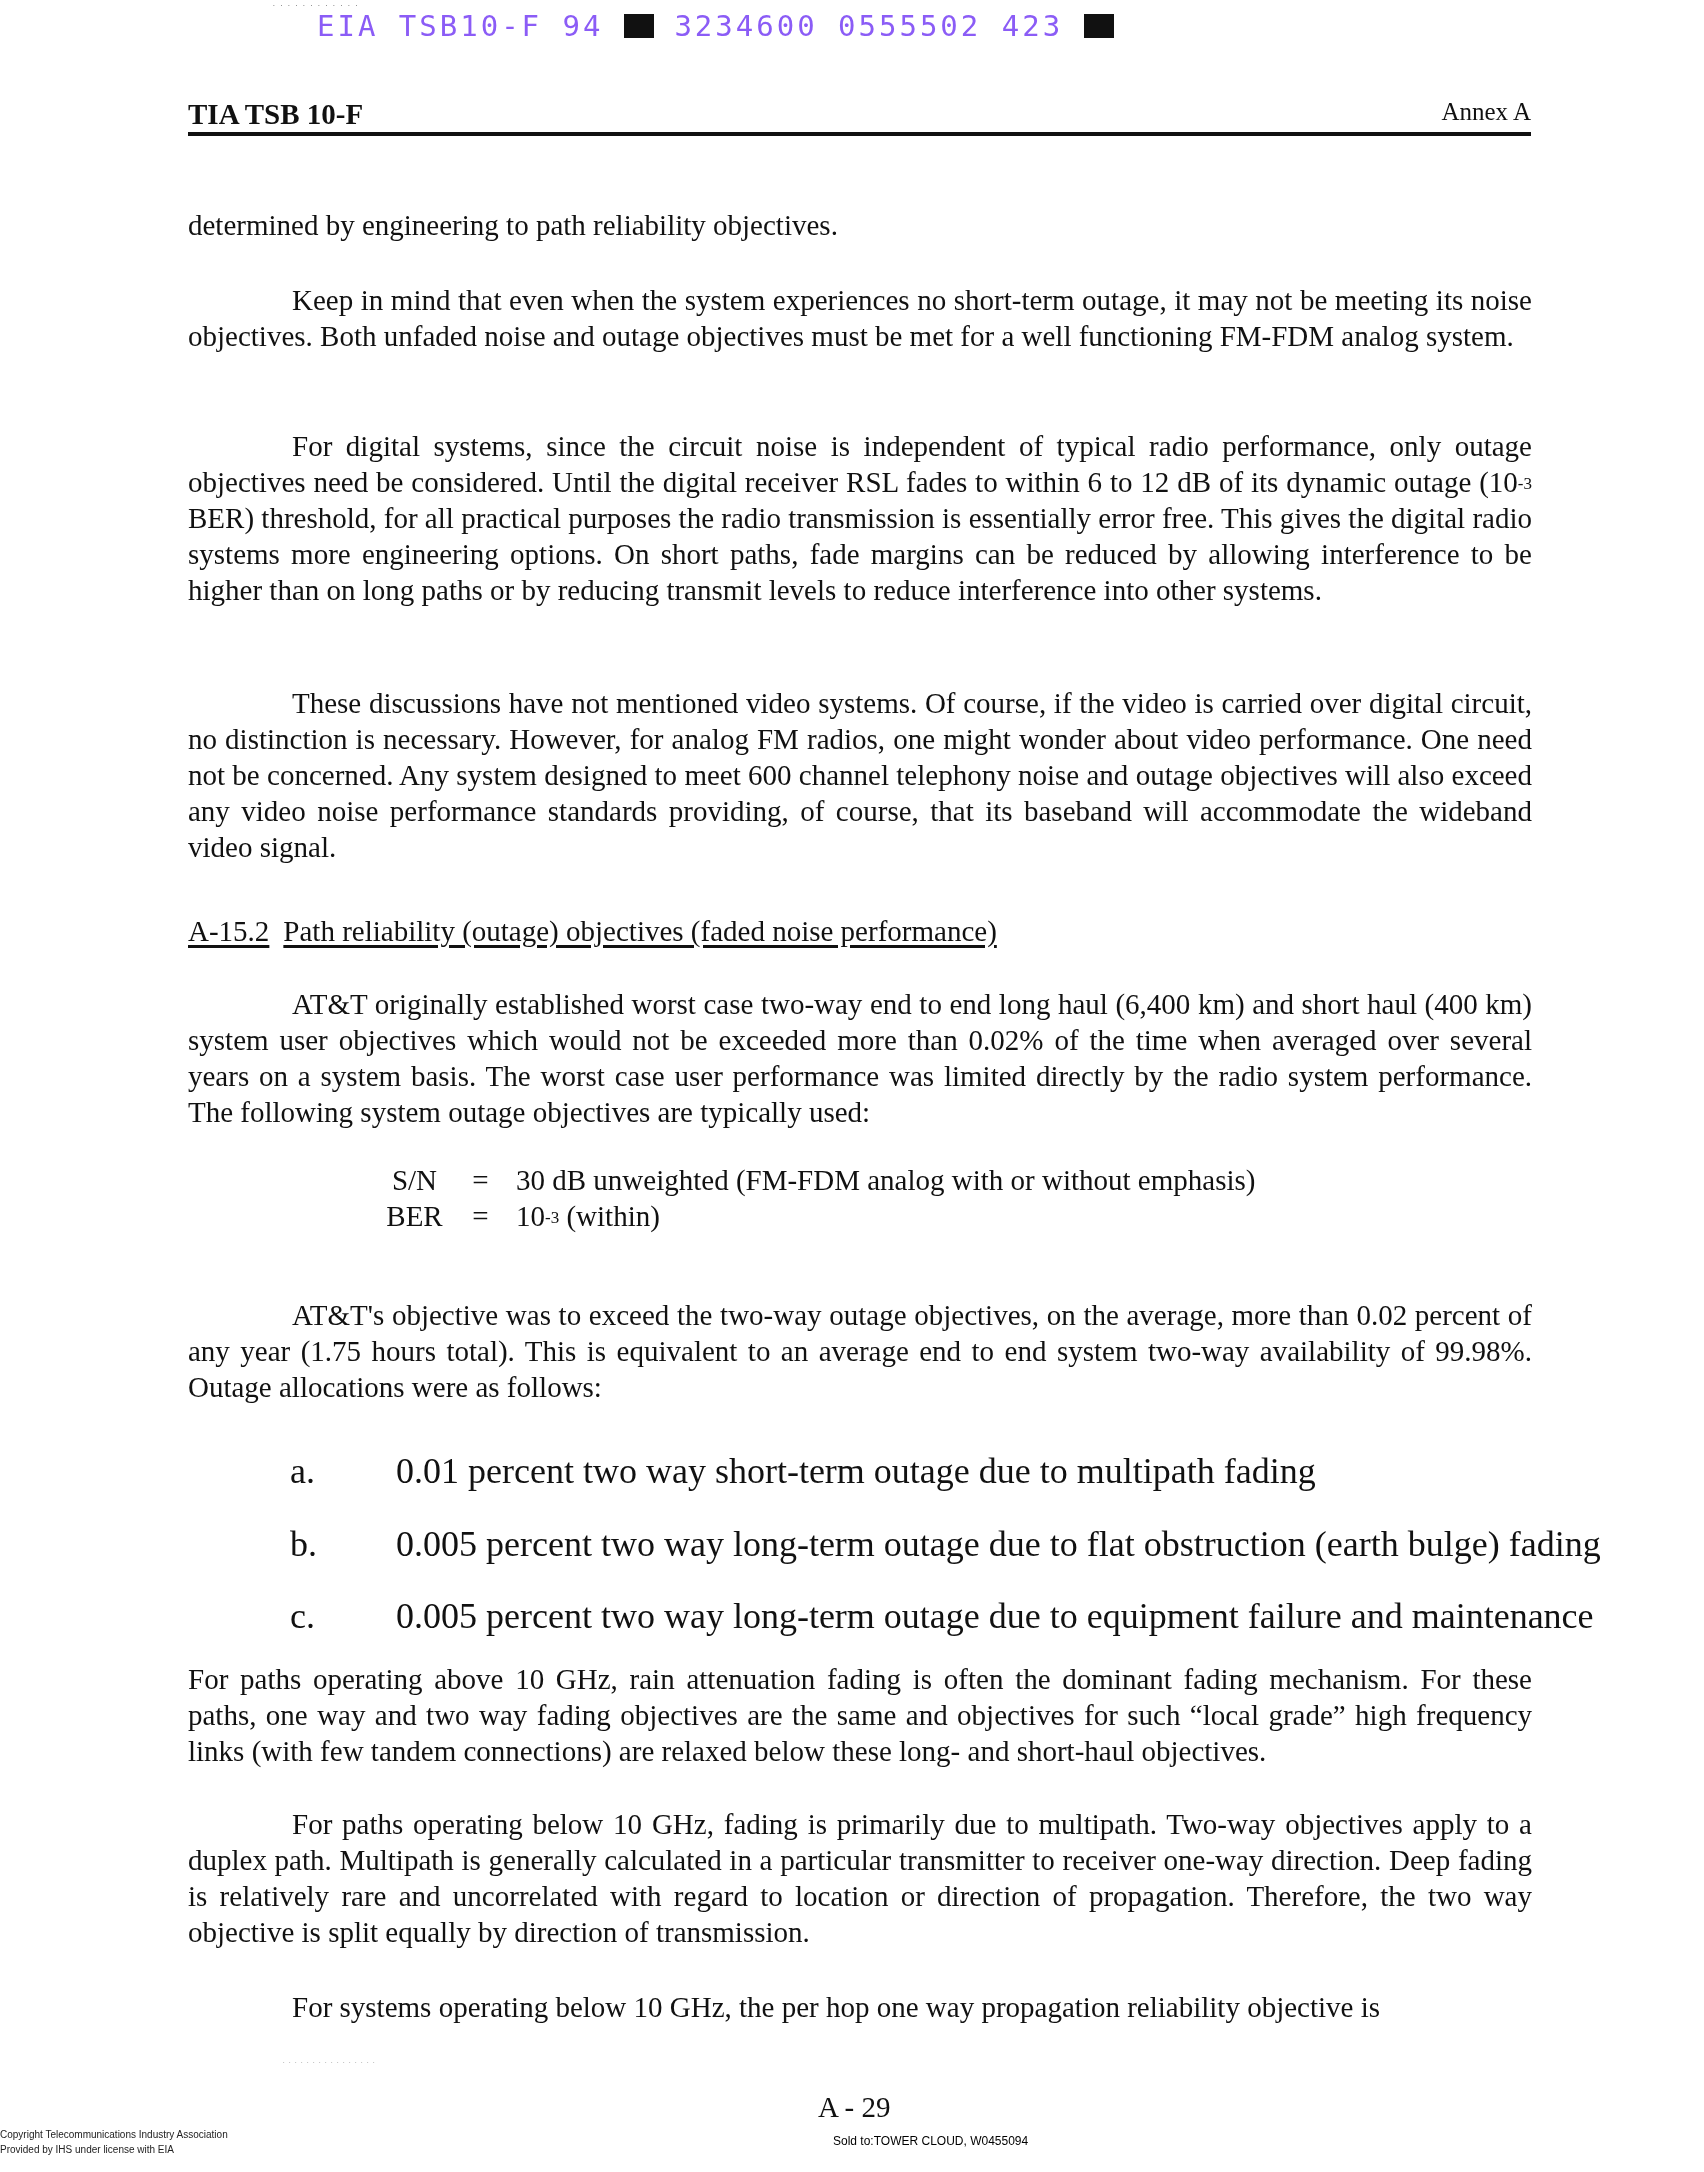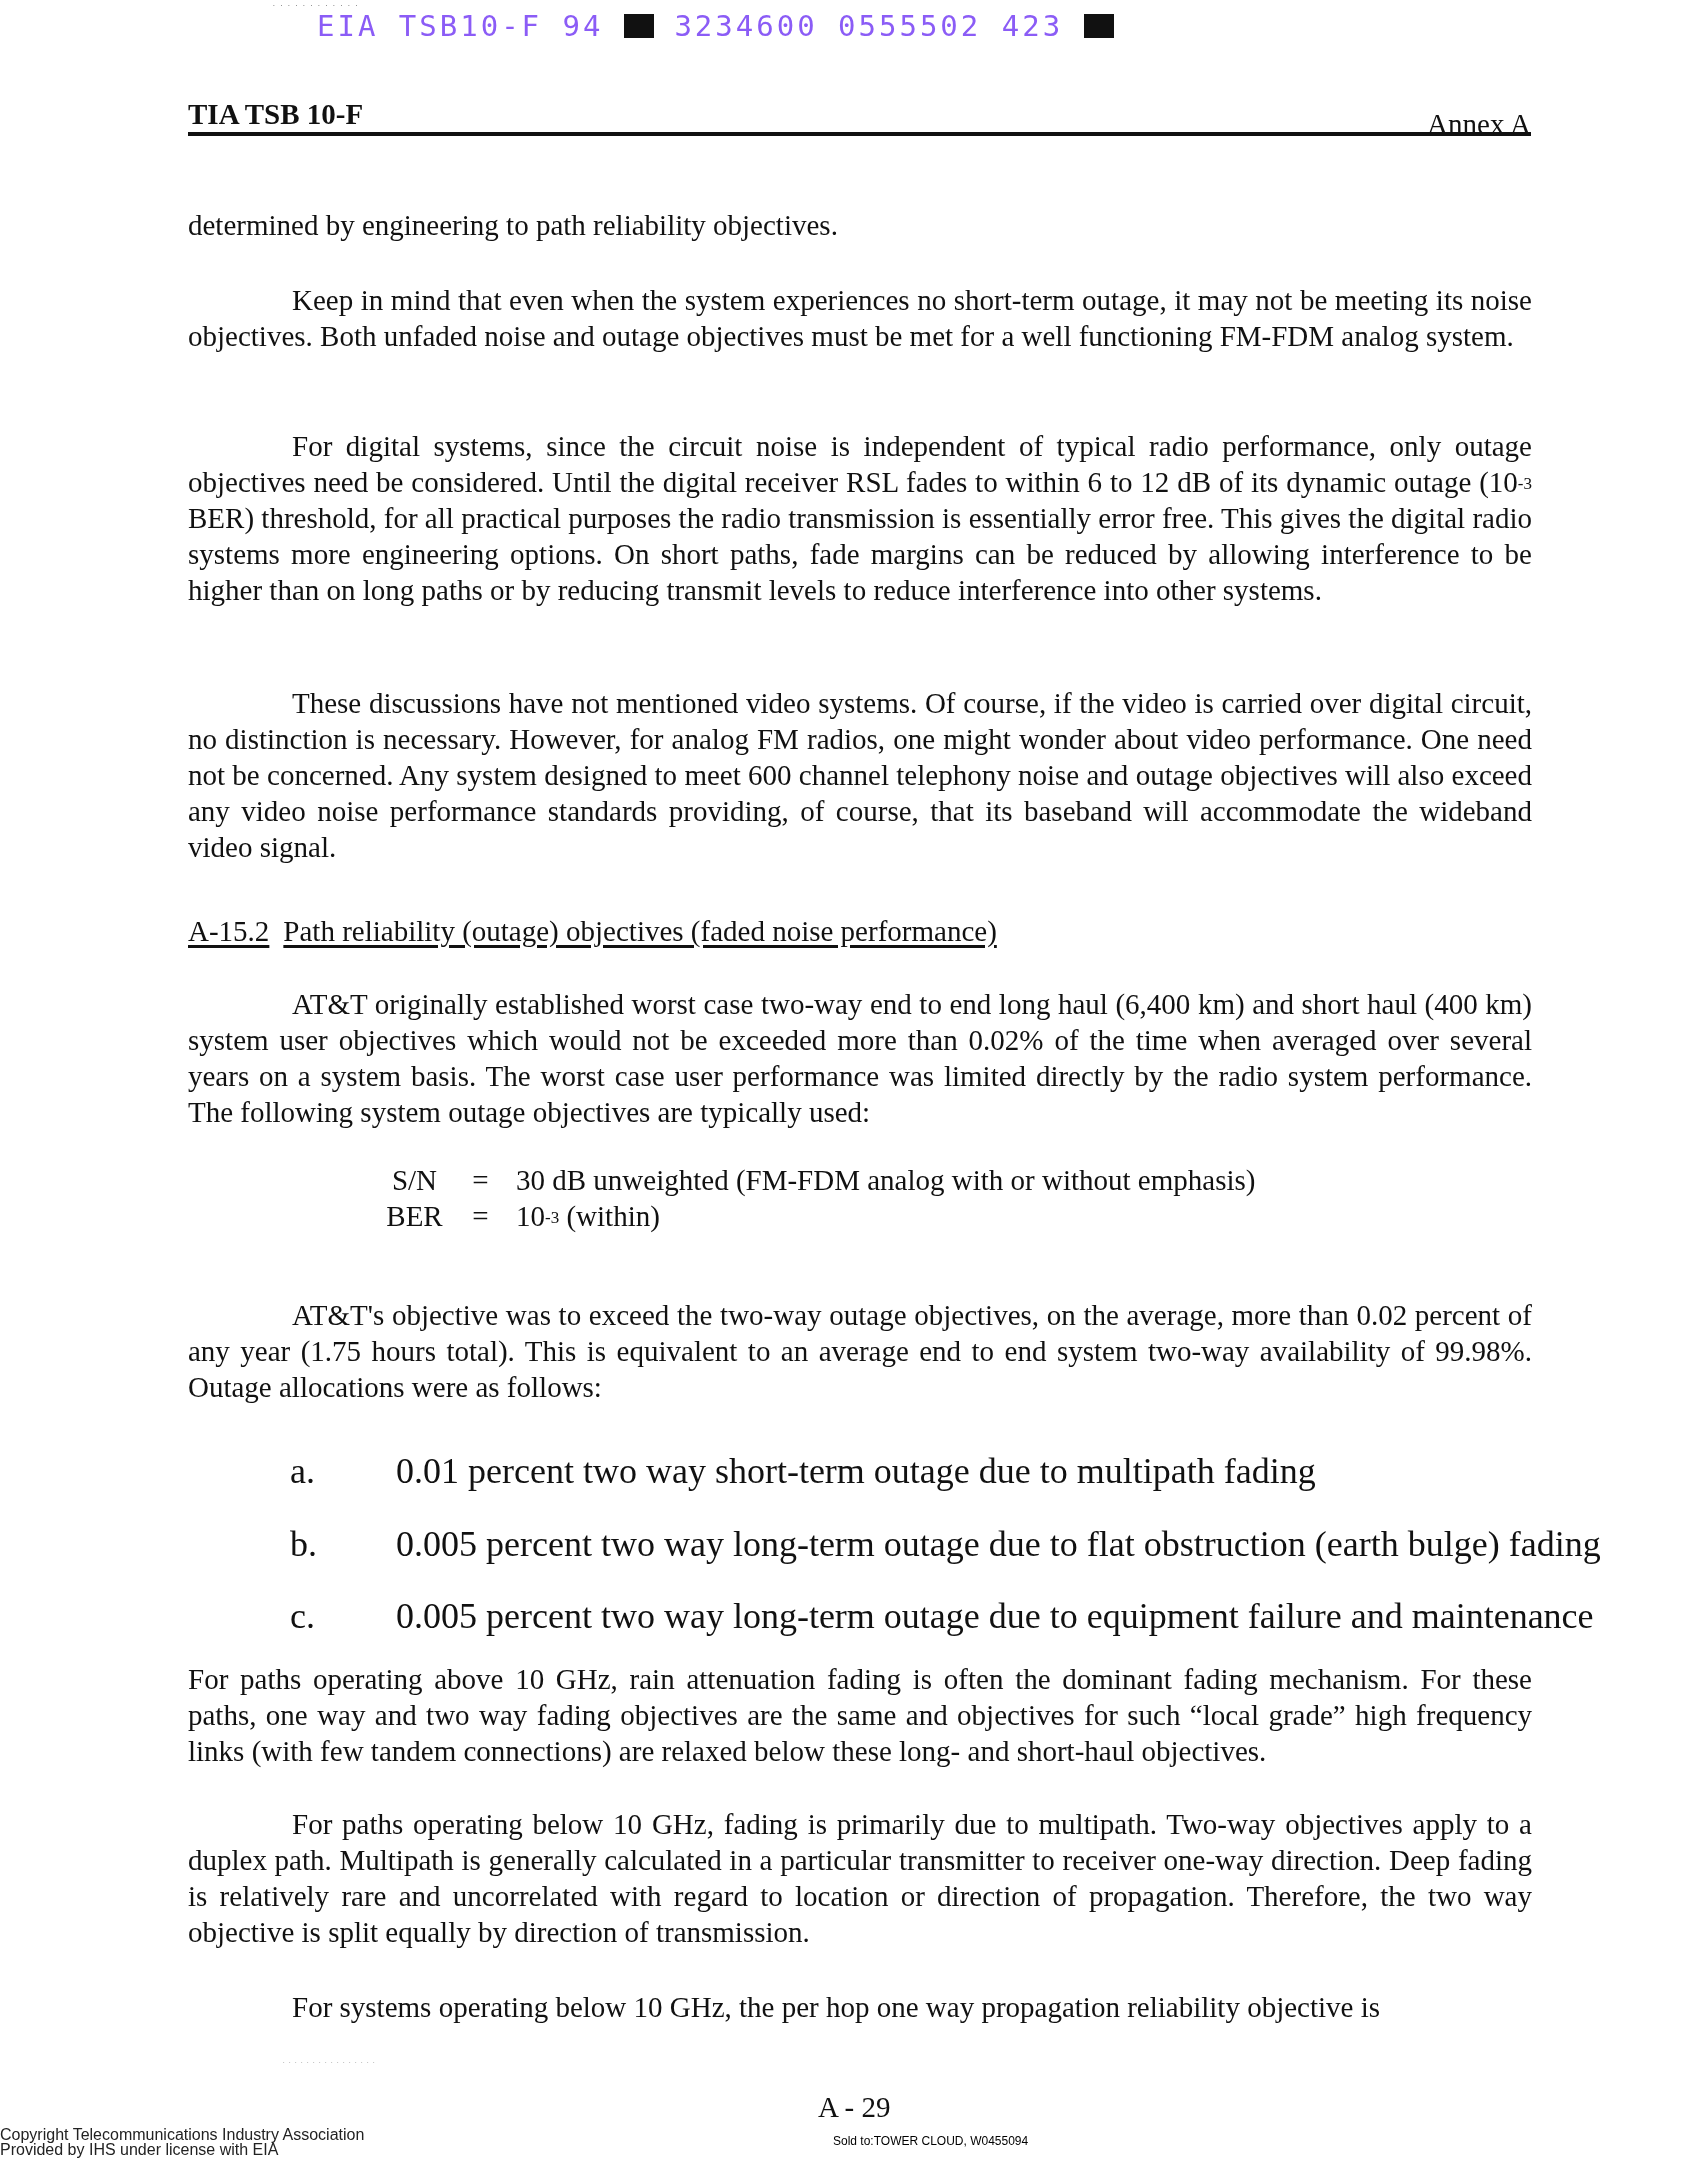--- a/index.html
+++ b/index.html
@@ -9,21 +9,21 @@
   }
   .abs { position: absolute; }
   .stamp {
     left: 317px; top: 9px; font-family: "DejaVu Sans Mono", "Liberation Mono", monospace;
     font-size: 29px; letter-spacing: 3px; color: #8b5cf6; white-space: pre;
   }
   .stamp .blk { display: inline-block; width: 30px; height: 24px; background: #111; vertical-align: -2px; }
   .topmarks { left: 273px; top: 0px; font-size: 7px; color: #444; letter-spacing: 2px; }
 
   .hdr-left { left: 188px; top: 98px; font-size: 29px; font-weight: bold; }
-  .hdr-right { right: 174px; top: 108px; font-size: 29px; text-align: right; }
+  .hdr-right { right: 174px; top: 98px; font-size: 25px; text-align: right; }
   .hdr-rule { left: 188px; top: 132px; width: 1343px; height: 3.5px; background: #111; }
 
   .body-text {
     left: 188px; width: 1344px; font-size: 29px; line-height: 36px; text-align: justify;
   }
   .indent { text-indent: 104px; }
   sup { font-size: 17px; line-height: 0; position: relative; top: -3px; vertical-align: baseline; }
 
   .heading { left: 188px; top: 915px; font-size: 29px; }
   .heading span { text-decoration: underline; text-decoration-thickness: 2.5px; text-underline-offset: 4px; }
@@ -32,21 +32,21 @@
   .obj-table { left: 384px; top: 1162px; font-size: 29px; line-height: 36px; }
   .obj-row { display: flex; }
   .obj-lbl { width: 61px; text-align: center; }
   .obj-eq { width: 71px; text-align: center; }
   .obj-val { }
 
   .alloc { left: 290px; font-size: 36px; }
   .alloc .lt { display: inline-block; width: 106px; }
 
   .page-num { left: 818px; top: 2091px; font-size: 29px; }
-  .copy { left: 0px; top: 2127px; font-family: "Liberation Sans", "DejaVu Sans", sans-serif; font-size: 16px; line-height: 15px; color: #222; }
+  .copy { left: 0px; top: 2127px; font-family: "Liberation Sans", "DejaVu Sans", sans-serif; font-size: 10px; line-height: 15px; color: #222; }
   .sold { left: 833px; top: 2134px; font-family: "Liberation Sans", "DejaVu Sans", sans-serif; font-size: 12px; color: #000000; }
   .faint { left: 283px; top: 2058px; font-size: 6px; color: #888; letter-spacing: 1.5px; }
 </style>
 </head>
 <body>
 
 <div class="abs topmarks">. . . . . . . . . . . .</div>
 
 <div class="abs stamp"><span>EIA TSB10-F 94</span> <span class="blk"></span> <span>3234600</span> <span>0555502</span> <span>423</span> <span class="blk"></span></div>
 

